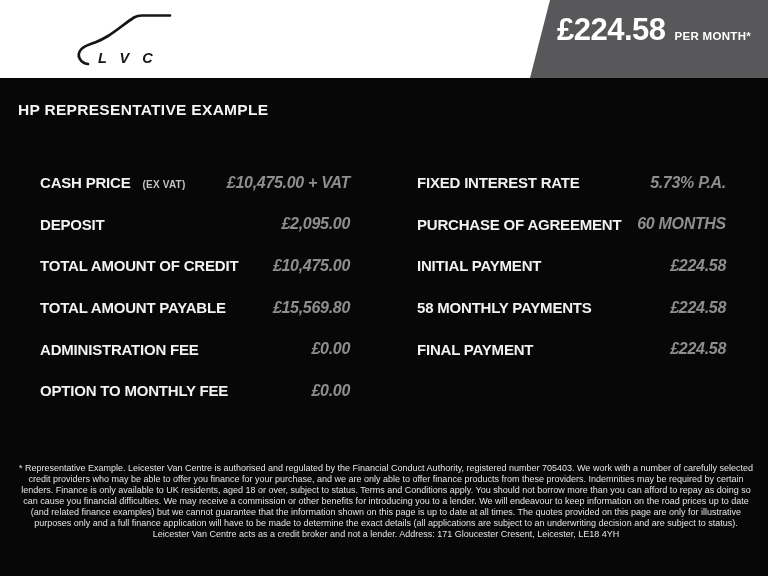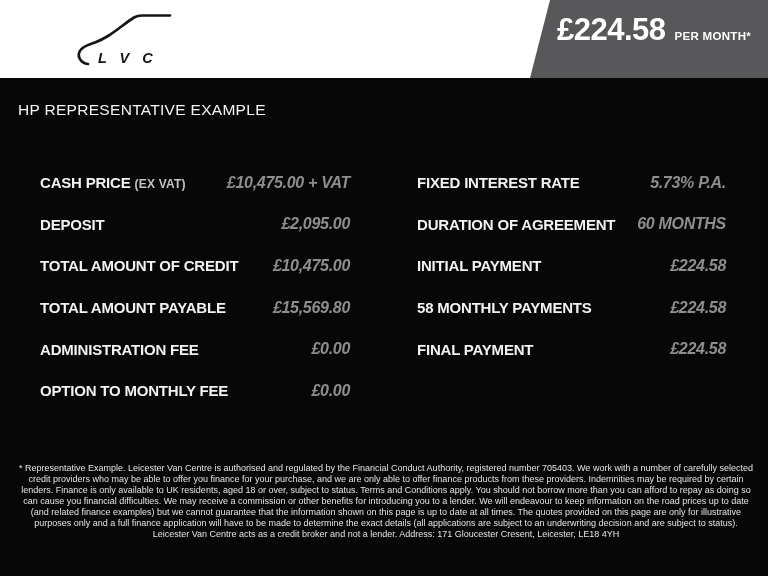--- a/index.html
+++ b/index.html
@@ -76,21 +76,21 @@
     letter-spacing: 0.3px;
   }
 
   
   .page-title {
     position: absolute;
     left: 18px;
     top: 101px;
     color: #f5f5f5;
     font-size: 15.5px;
-    font-weight: normal;
+    font-weight: bold;
     letter-spacing: 0.3px;
   }
 
   
   .fin-col {
     position: absolute;
     top: 162px;
   }
   .fin-col.left  { left: 40px;  width: 310px; }
   .fin-col.right { left: 417px; width: 309px; }
@@ -103,23 +103,23 @@
   }
   .fin-label {
     color: #f2f2f2;
     font-size: 15px;
     font-weight: bold;
     letter-spacing: -0.2px;
     white-space: nowrap;
   }
   .fin-note {
     color: #c4c4c4;
-    font-size: 12px;
-    font-weight: bold;
-    margin-left: 4px;
+    font-size: 10px;
+    font-weight: bold;
+    margin-left: 12px;
     letter-spacing: 0.2px;
   }
   .fin-value {
     color: #8e8e8e;
     font-size: 16px;
     font-weight: bold;
     letter-spacing: -0.3px;
     white-space: nowrap;
     text-align: right;
     font-style: italic;
@@ -185,21 +185,21 @@
       <span class="fin-value">£0.00</span>
     </div>
   </div>
 
   <div class="fin-col right">
     <div class="fin-row">
       <span class="fin-label">FIXED INTEREST RATE</span>
       <span class="fin-value">5.73% P.A.</span>
     </div>
     <div class="fin-row">
-      <span class="fin-label">DURATION OF AGREEMENT</span>
+      <span class="fin-label">PURCHASE OF AGREEMENT</span>
       <span class="fin-value">60 MONTHS</span>
     </div>
     <div class="fin-row">
       <span class="fin-label">INITIAL PAYMENT</span>
       <span class="fin-value">£224.58</span>
     </div>
     <div class="fin-row">
       <span class="fin-label">58 MONTHLY PAYMENTS</span>
       <span class="fin-value">£224.58</span>
     </div>

